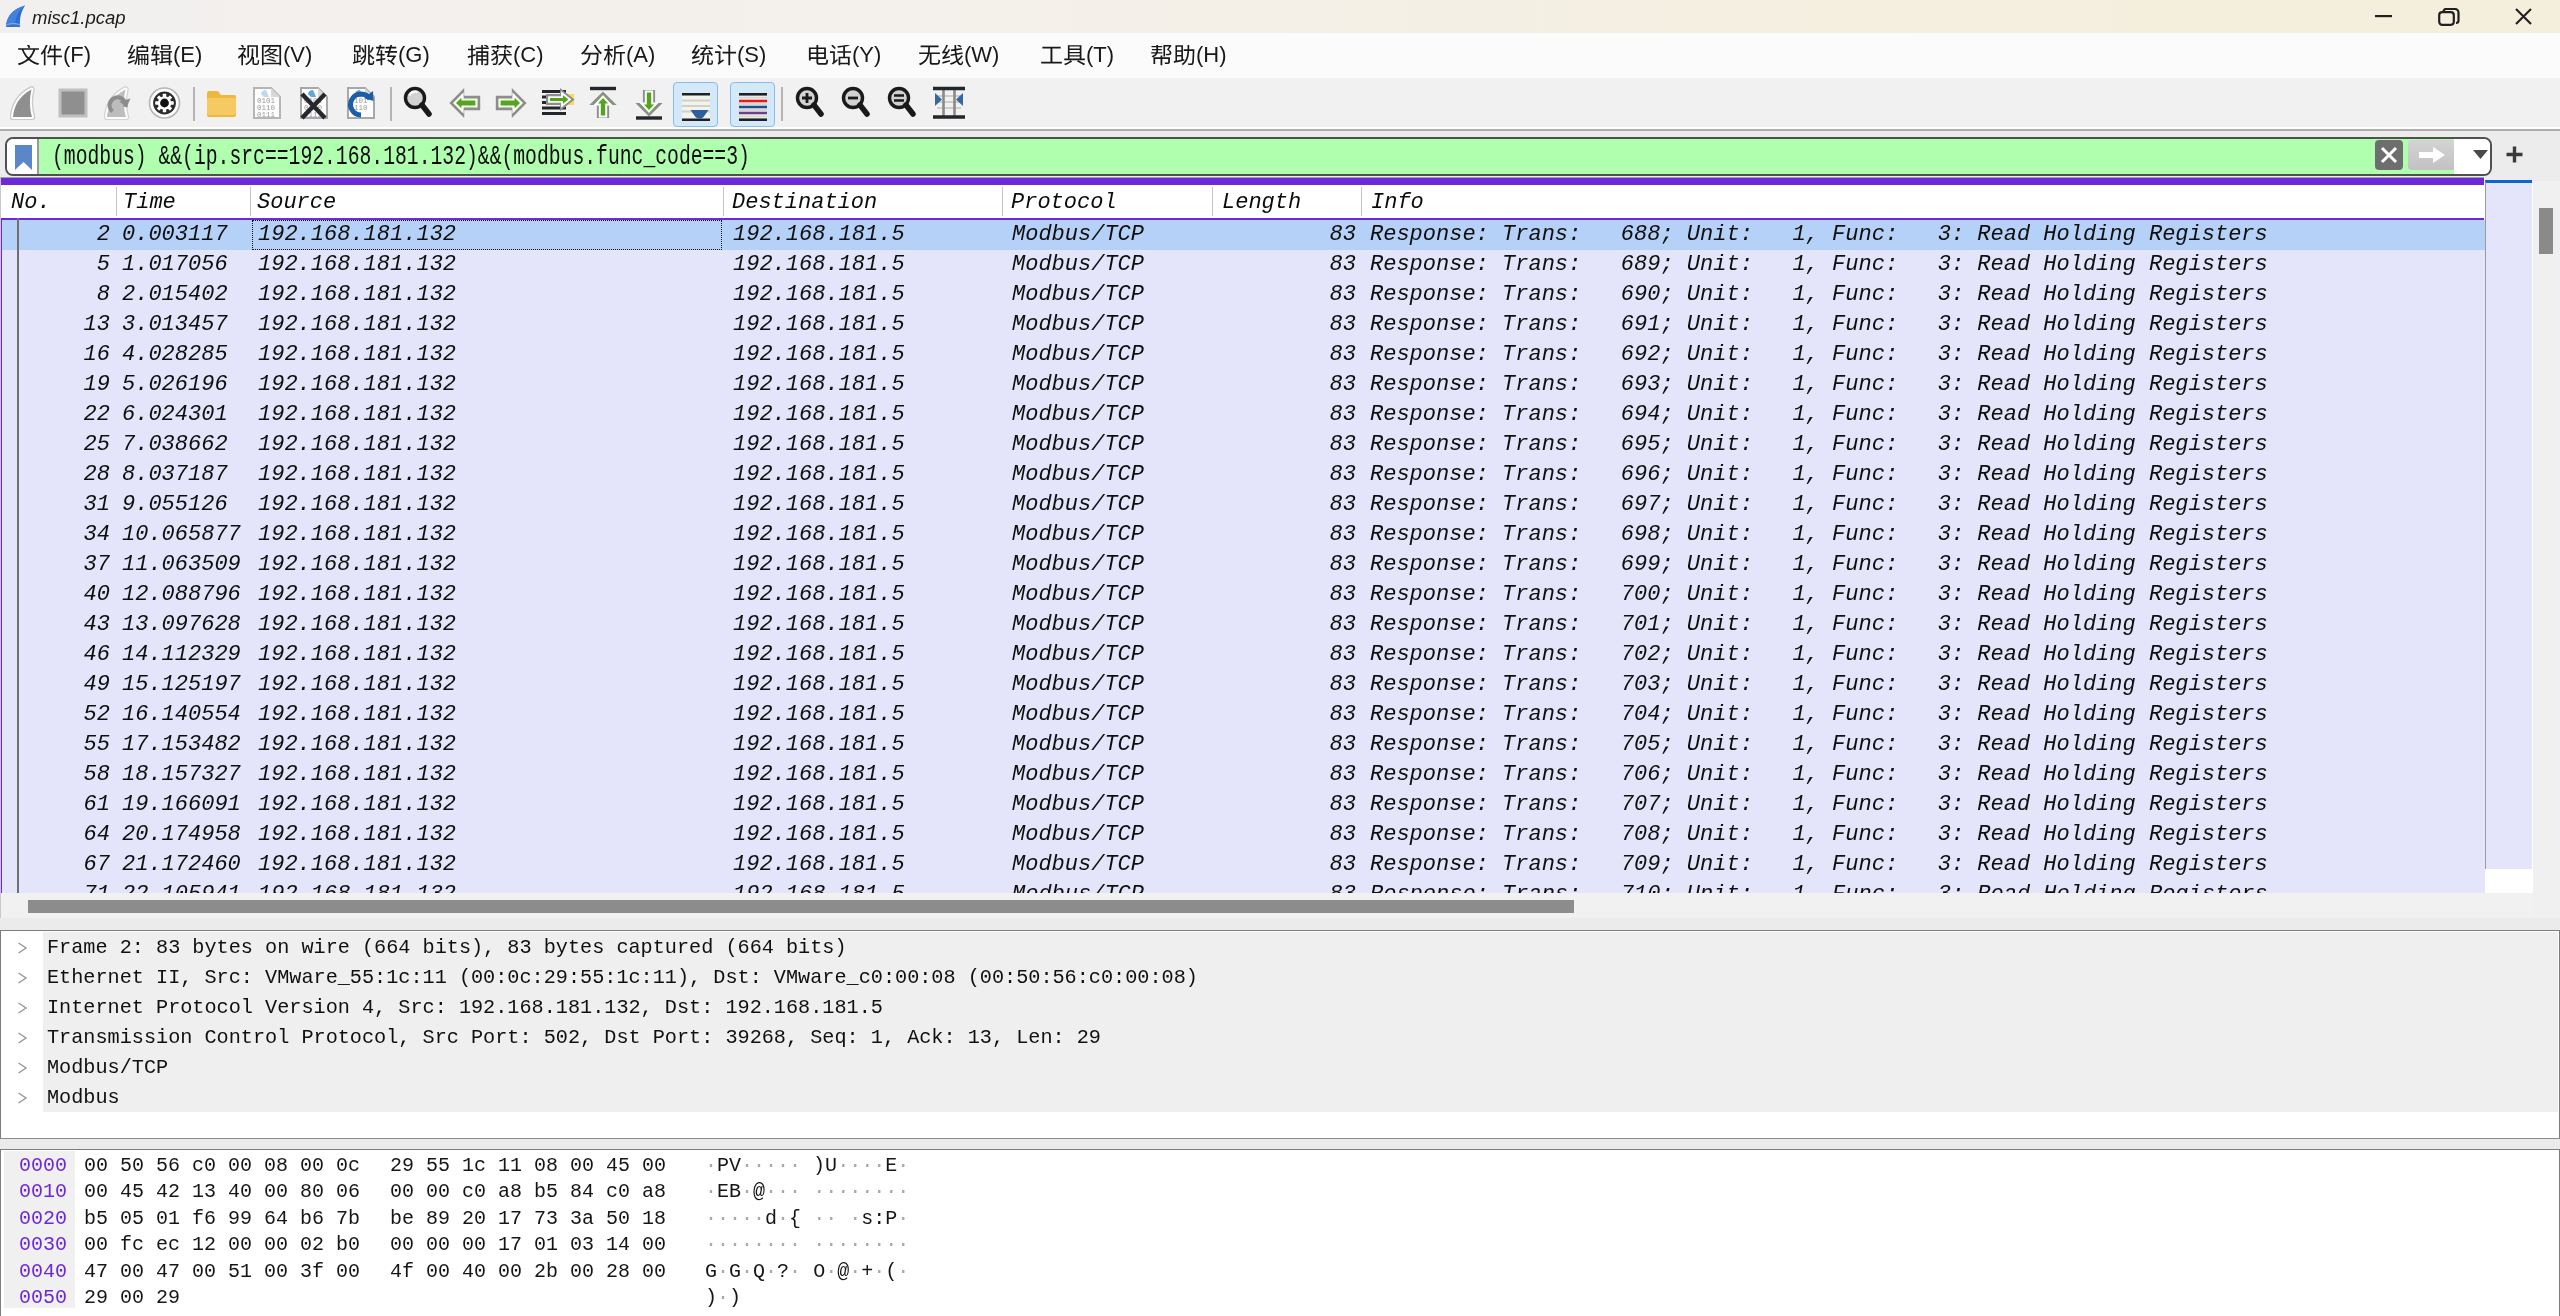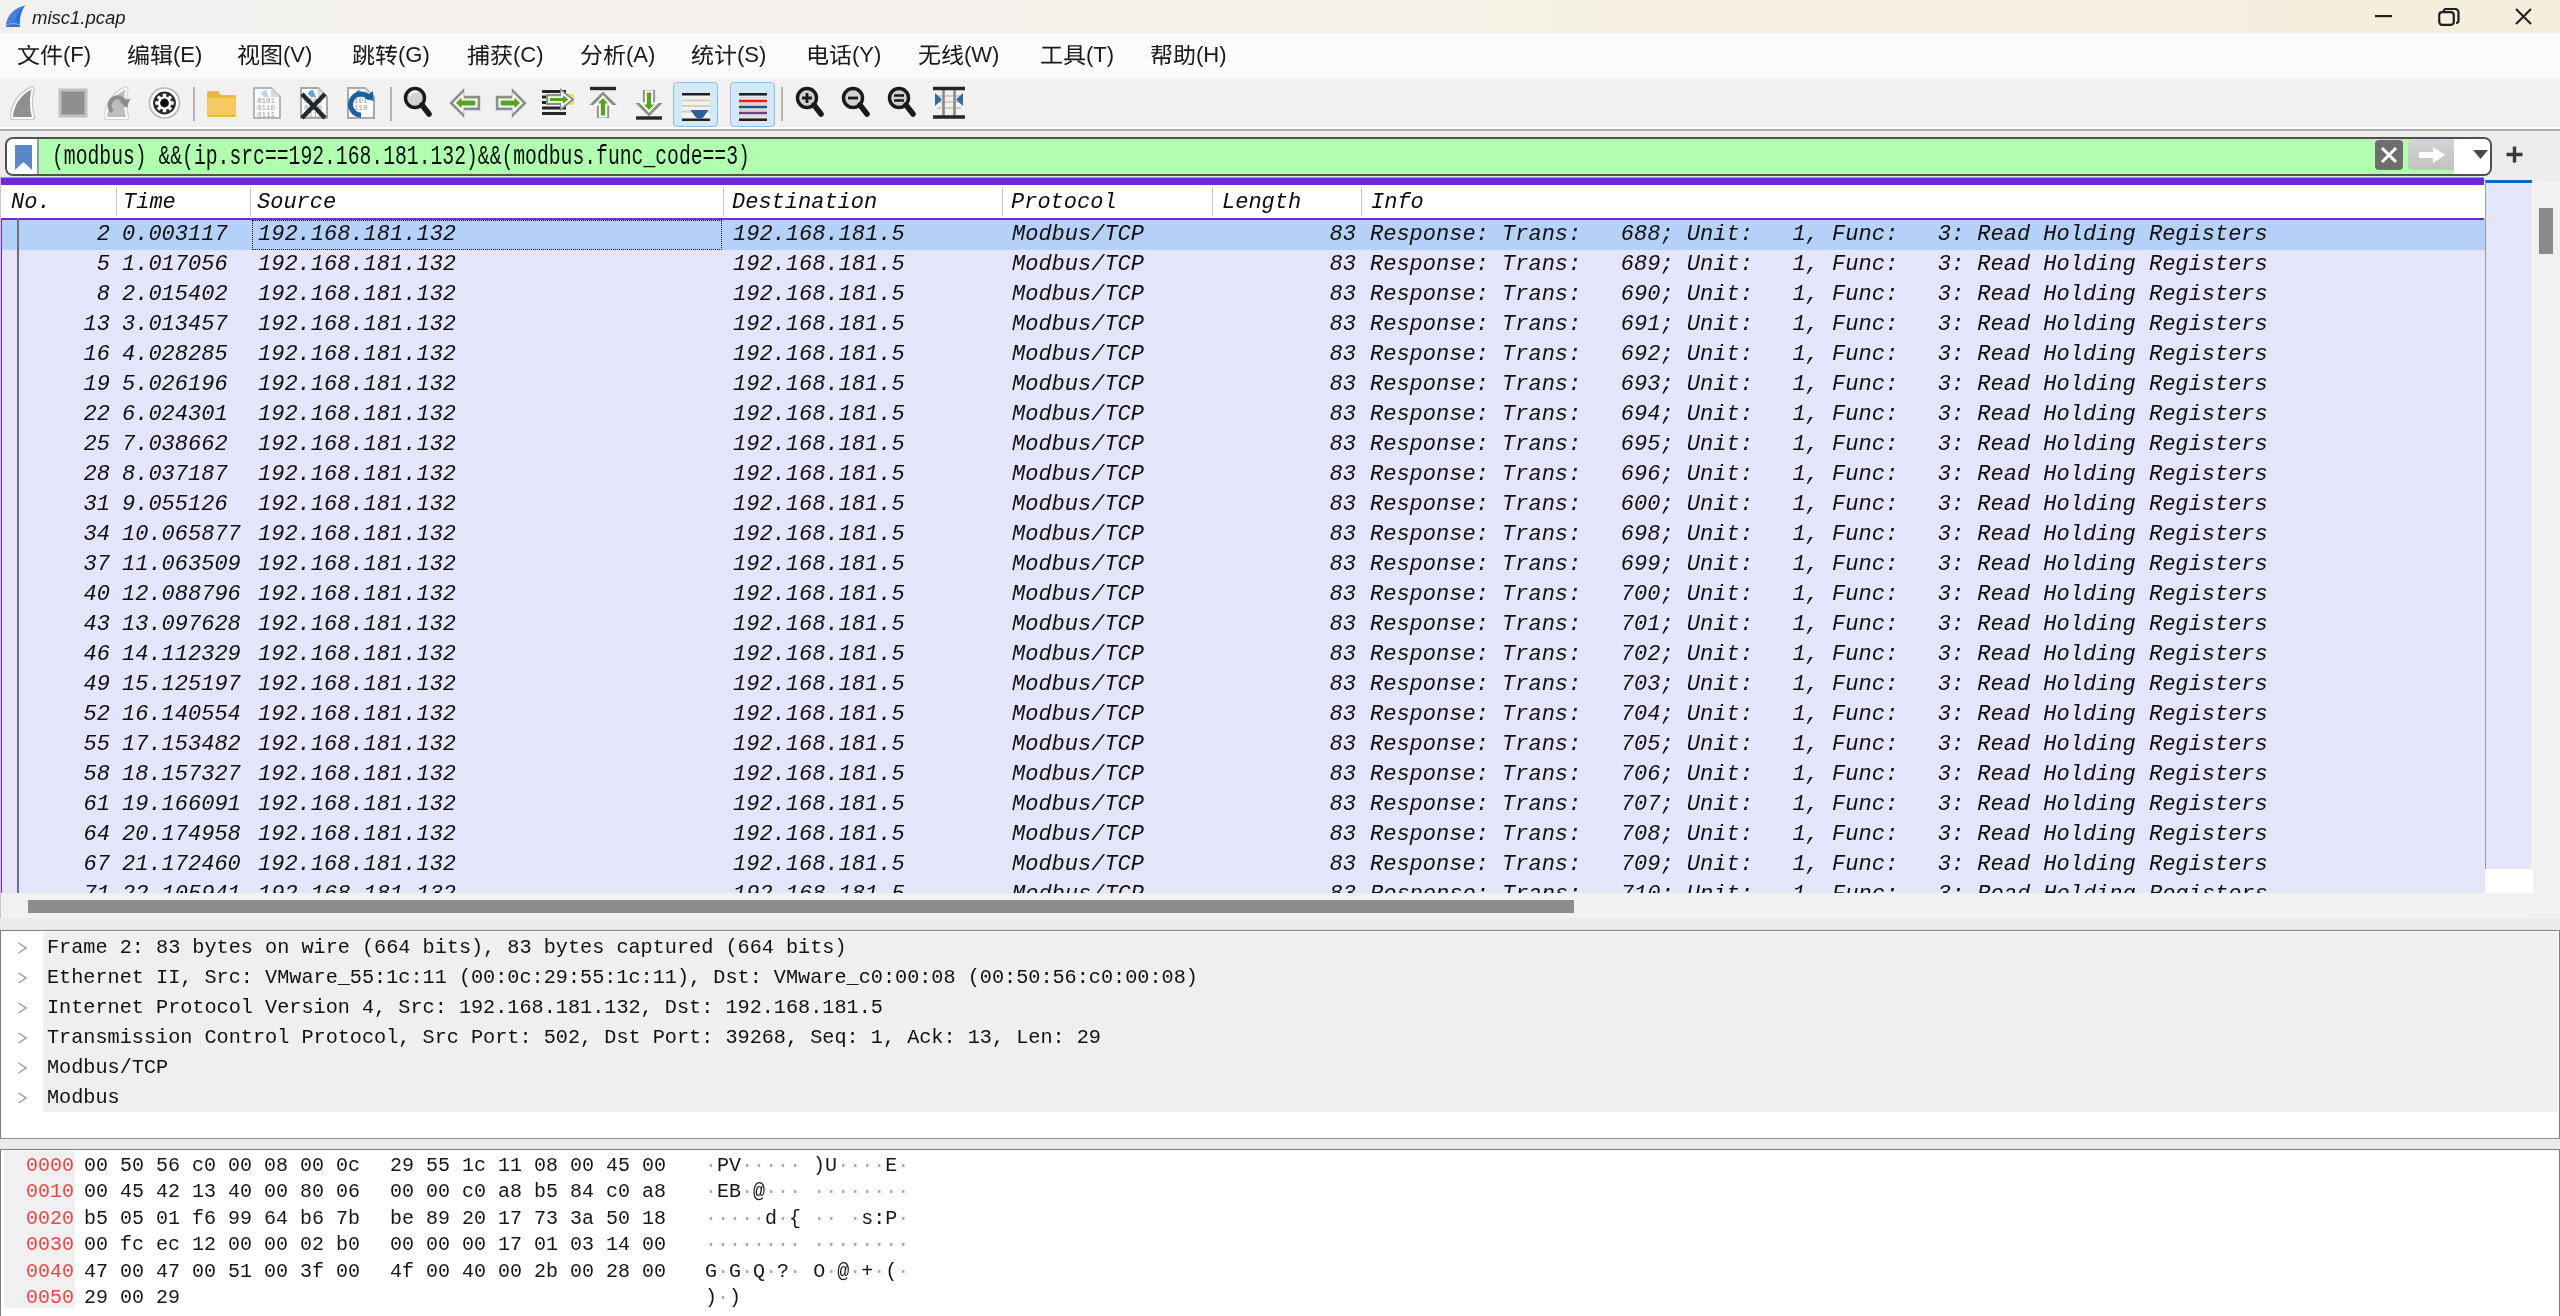--- a/index.html
+++ b/index.html
@@ -54,21 +54,21 @@
 .drow { position:absolute; left:0; width:2560px; height:30px; }
 .drow::before { content:""; position:absolute; left:42px; right:3px; top:0; bottom:0; background:#efefef; }
 .chev { position:absolute; left:16px; top:10px; }
 .dtext { position:absolute; left:46px; top:4px; font-family:Liberation Mono, monospace; font-size:20.2px; color:#101010; white-space:pre; }
 
 #splitter2 { position:absolute; left:0; top:1139px; width:2560px; height:10px; background:#ebebeb; }
 #hexpane { position:absolute; left:0; top:1149px; width:2560px; height:167px; background:#fff; border-top:1px solid #7d7d7d; border-left:1px solid #7d7d7d; border-right:1px solid #7d7d7d; }
 #hexgutter { position:absolute; left:3px; top:1px; width:71px; height:157px; background:#f0f0f0; }
 .hrow { position:absolute; left:0; width:2560px; height:26px; font-family:"Liberation Mono",monospace; font-size:20px; }
 .hrow span { position:absolute; top:2px; white-space:pre; }
-.hoff { left:25px; color:#ef4444; }
+.hoff { left:18px; color:#6d28d9; }
 .hg1 { left:83px; color:#161616; }
 .hg2 { left:389px; color:#161616; }
 .hasc { left:704px; color:#161616; }
 </style></head>
 <body>
 <div id="titlebar">
   <svg class="abs" style="left:4px;top:4px" width="23" height="24" viewBox="0 0 23 24">
     <path d="M2 23 C2.5 13.5 7 5.8 21 1.5 C16.5 8.5 15.3 16 16.2 23 Z" fill="#2c6cd3"></path>
     <path d="M2 23 C2.5 13.5 7 5.8 21 1.5 C12.5 8.5 10.8 16 11.4 23 Z" fill="#4480de"></path>
     <path d="M2.6 20.3 C7 18.5 12 18.5 16 20.3 L16.1 23 L2.3 23 Z" fill="#7fa6e8"></path>
@@ -422,21 +422,21 @@
       <span class="c-len">83</span>
       <span class="c-info">Response: Trans:   696; Unit:   1, Func:   3: Read Holding Registers</span>
     </div>
 <div class="prow" style="top:312px">
 <span class="c-no">31</span>
       <span class="c-time">9.055126</span>
       <span class="c-src">192.168.181.132</span>
       <span class="c-dst">192.168.181.5</span>
       <span class="c-proto">Modbus/TCP</span>
       <span class="c-len">83</span>
-      <span class="c-info">Response: Trans:   600; Unit:   1, Func:   3: Read Holding Registers</span>
+      <span class="c-info">Response: Trans:   697; Unit:   1, Func:   3: Read Holding Registers</span>
     </div>
 <div class="prow" style="top:342px">
 <span class="c-no">34</span>
       <span class="c-time">10.065877</span>
       <span class="c-src">192.168.181.132</span>
       <span class="c-dst">192.168.181.5</span>
       <span class="c-proto">Modbus/TCP</span>
       <span class="c-len">83</span>
       <span class="c-info">Response: Trans:   698; Unit:   1, Func:   3: Read Holding Registers</span>
     </div>

